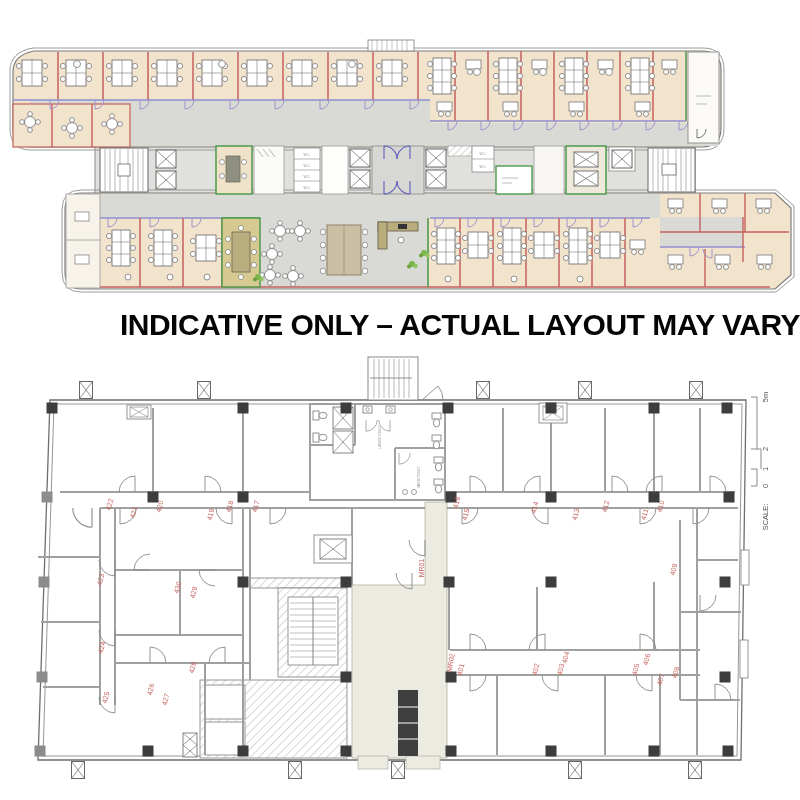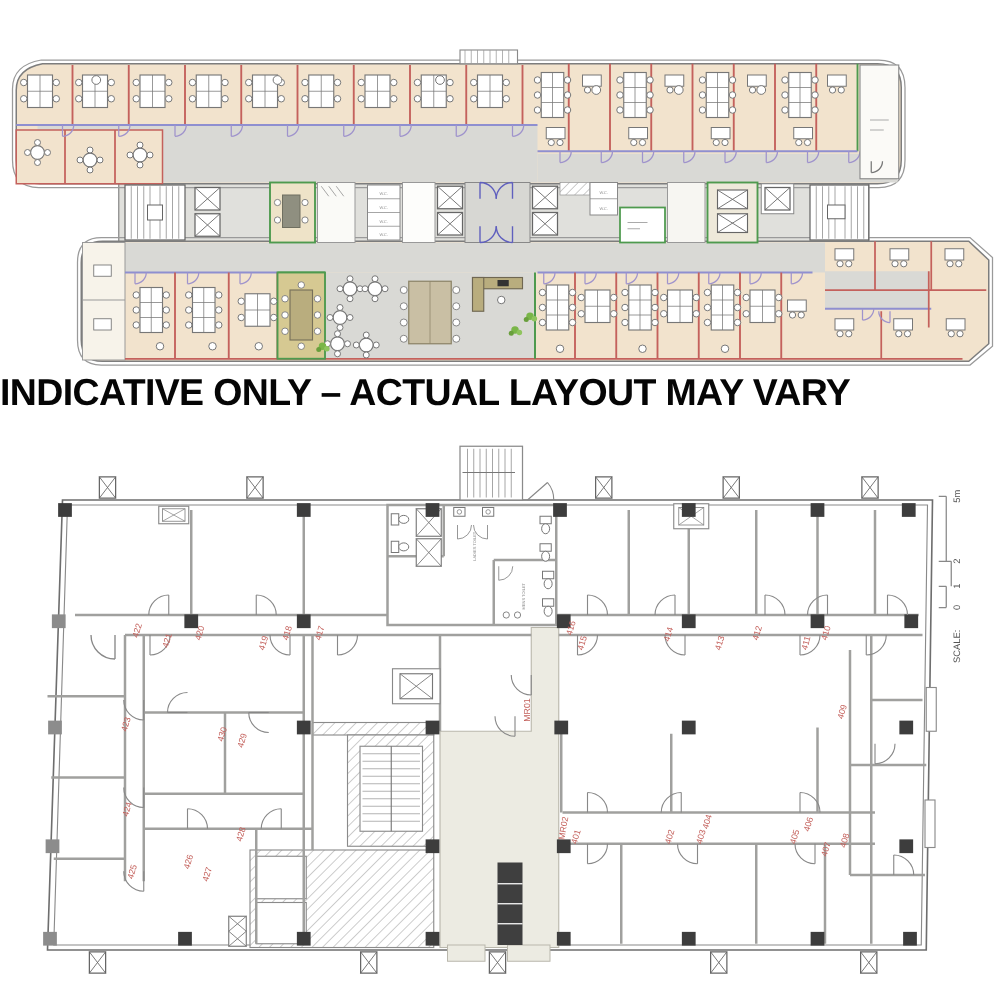--- a/index.html
+++ b/index.html
@@ -1,19 +1,19 @@
 <!DOCTYPE html>
 <html><head>
 <meta charset="utf-8">
 <style>
   html,body{margin:0;padding:0;background:#fff;width:800px;height:800px;
     font-family:"Liberation Sans", sans-serif;}
   #stage{position:relative;width:800px;height:800px;background:#fff;overflow:hidden;}
   #plan-top{position:absolute;left:0;top:0;}
-  #banner{position:absolute;left:0;top:298px;width:800px;text-align:left;
+  #banner{position:absolute;left:0;top:308px;width:800px;text-align:right;
     font-size:30px;font-weight:bold;color:#050505;letter-spacing:-0.5px;white-space:nowrap;}
   #plan-bottom{position:absolute;left:0;top:345px;}
   text{font-family:"Liberation Sans", sans-serif;}
   .rlbl{fill:#c4615c;font-size:7px;}
   .tinylbl{fill:#8f8f8f;font-size:3.2px;}
   .scaletxt{fill:#555;font-size:7.5px;}
 </style>
 </head>
 <body>
 <div id="stage">

